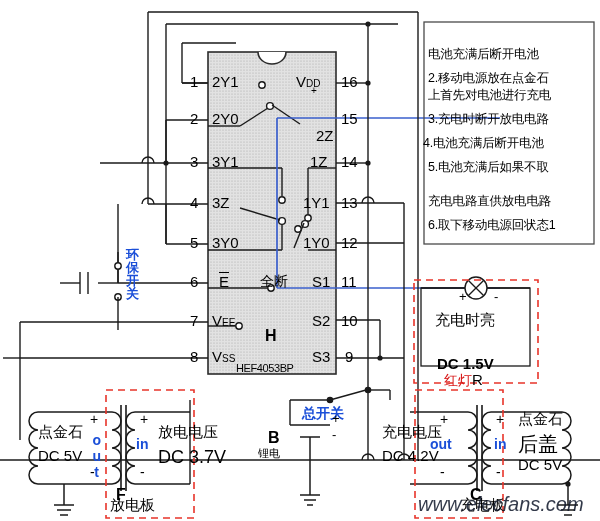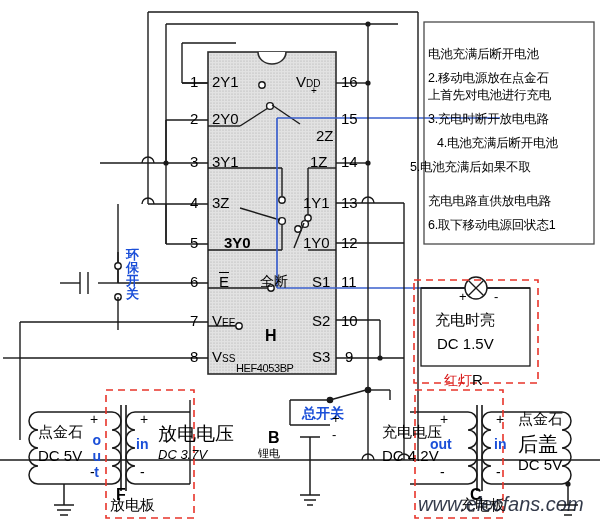--- a/index.html
+++ b/index.html
@@ -266,21 +266,21 @@
 <div class="txt pin" style="left:190px;top:195px;">4</div>
 <div class="txt pin" style="left:190px;top:235px;">5</div>
 <div class="txt pin" style="left:190px;top:274px;">6</div>
 <div class="txt pin" style="left:190px;top:313px;">7</div>
 <div class="txt pin" style="left:190px;top:349px;">8</div>
 
 <div class="txt pinlbl" style="left:212px;top:74px;">2Y1</div>
 <div class="txt pinlbl" style="left:212px;top:111px;">2Y0</div>
 <div class="txt pinlbl" style="left:212px;top:154px;">3Y1</div>
 <div class="txt pinlbl" style="left:212px;top:195px;">3Z</div>
-<div class="txt pinlbl" style="left:224px;top:235px;font-weight:bold;">3Y0</div>
+<div class="txt pinlbl" style="left:212px;top:235px;">3Y0</div>
 <div class="txt pinlbl" style="left:219px;top:274px;text-decoration:overline;">E</div>
 <div class="txt" style="left:212px;top:313px;font-size:15px;">V<span class="sub">EE</span></div>
 <div class="txt" style="left:212px;top:349px;font-size:15px;">V<span class="sub">SS</span></div>
 
 <div class="txt pin" style="left:341px;top:74px;">16</div>
 <div class="txt pin" style="left:341px;top:111px;">15</div>
 <div class="txt pin" style="left:341px;top:154px;">14</div>
 <div class="txt pin" style="left:341px;top:195px;">13</div>
 <div class="txt pin" style="left:341px;top:235px;">12</div>
 <div class="txt pin" style="left:341px;top:274px;">11</div>
@@ -298,58 +298,58 @@
 <div class="txt pinlbl" style="left:312px;top:349px;">S3</div>
 
 <div class="txt" style="left:248px;top:274px;font-size:14px;margin-left:12px;">全断</div>
 <div class="txt" style="left:265px;top:328px;font-size:16px;font-weight:bold;">H</div>
 <div class="txt" style="left:236px;top:363px;font-size:11px;letter-spacing:-0.4px;">HEF4053BP</div>
 
 <div class="txt note" style="left:428px;top:48px;">电池充满后断开电池</div>
 <div class="txt note" style="left:428px;top:72px;">2.移动电源放在点金石</div>
 <div class="txt note" style="left:428px;top:89px;">上首先对电池进行充电</div>
 <div class="txt note" style="left:428px;top:113px;">3.充电时断开放电电路</div>
-<div class="txt note" style="left:437px;top:137px;">4.电池充满后断开电池</div>
-<div class="txt note" style="left:410px;top:161px;">5.电池充满后如果不取</div>
+<div class="txt note" style="left:423px;top:137px;">4.电池充满后断开电池</div>
+<div class="txt note" style="left:428px;top:161px;">5.电池充满后如果不取</div>
 <div class="txt note" style="left:428px;top:195px;">充电电路直供放电电路</div>
 <div class="txt note" style="left:428px;top:219px;">6.取下移动电源回状态1</div>
 
 <div class="txt blue" style="left:126px;top:248px;font-size:13px;line-height:1.0;text-align:center;">
   <div>环</div>
   <div>保</div>
   <div>开</div>
   <div>关</div>
 </div>
 
 <div class="txt" style="left:459px;top:290px;font-size:13px;">+</div>
 <div class="txt" style="left:494px;top:290px;font-size:13px;">-</div>
 <div class="txt" style="left:435px;top:312px;font-size:15px;">充电时亮</div>
-<div class="txt" style="left:437px;top:336px;font-size:15px;">DC 1.5V</div>
+<div class="txt" style="left:437px;top:356px;font-size:15px;font-weight:bold;">DC 1.5V</div>
 <div class="txt red" style="left:444px;top:372px;font-size:14px;"><span>红灯</span><span style="color:#000;font-size:15px;">R</span></div>
 
 <div class="txt blue" style="left:302px;top:406px;font-size:14px;">总开关</div>
 
 <div class="txt" style="left:332px;top:412px;font-size:13px;">+</div>
 <div class="txt" style="left:332px;top:428px;font-size:13px;">-</div>
 <div class="txt" style="left:268px;top:430px;font-size:16px;font-weight:bold;">B</div>
 <div class="txt" style="left:258px;top:448px;font-size:11px;">锂电</div>
 
 <div class="txt" style="left:38px;top:424px;font-size:15px;">点金石</div>
 <div class="txt" style="left:38px;top:448px;font-size:15px;">DC 5V</div>
 
 <div class="txt" style="left:90px;top:412px;font-size:14px;">+</div>
 <div class="txt" style="left:90px;top:465px;font-size:14px;">-</div>
 <div class="txt blue vert" style="left:89px;top:432px;font-size:14px;">out</div>
 
 <div class="txt" style="left:140px;top:412px;font-size:14px;">+</div>
 <div class="txt" style="left:140px;top:465px;font-size:14px;">-</div>
 <div class="txt blue" style="left:136px;top:437px;font-size:14px;">in</div>
 
-<div class="txt" style="left:158px;top:424px;font-size:19px;">放电电压</div>
-<div class="txt" style="left:158px;top:448px;font-size:13px;font-style:italic;">DC 3.7V</div>
+<div class="txt" style="left:158px;top:424px;font-size:15px;">放电电压</div>
+<div class="txt" style="left:158px;top:448px;font-size:18px;">DC 3.7V</div>
 
 <div class="txt" style="left:382px;top:424px;font-size:15px;">充电电压</div>
 <div class="txt" style="left:382px;top:448px;font-size:15px;">DC 4.2V</div>
 
 <div class="txt" style="left:440px;top:412px;font-size:14px;">+</div>
 <div class="txt" style="left:440px;top:465px;font-size:14px;">-</div>
 <div class="txt blue" style="left:430px;top:437px;font-size:14px;">out</div>
 
 <div class="txt" style="left:496px;top:412px;font-size:14px;">+</div>
 <div class="txt" style="left:496px;top:465px;font-size:14px;">-</div>

